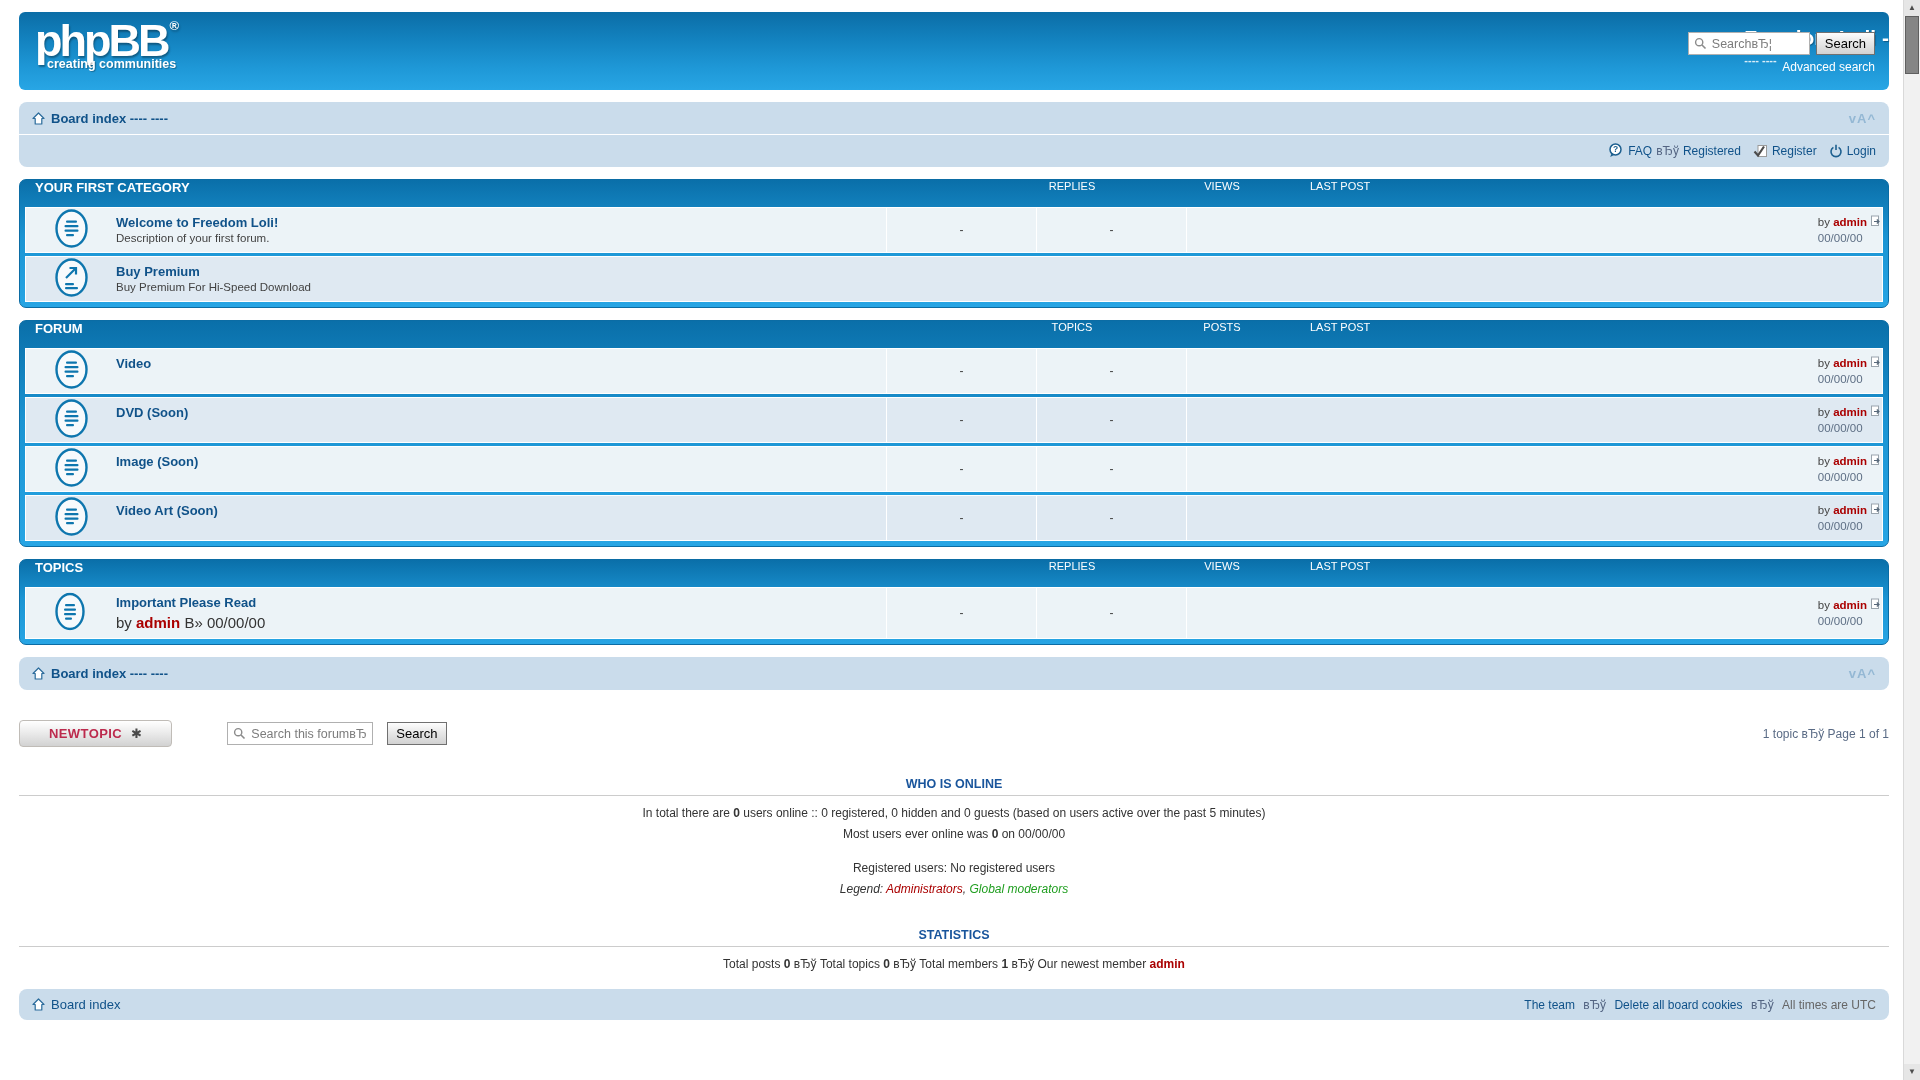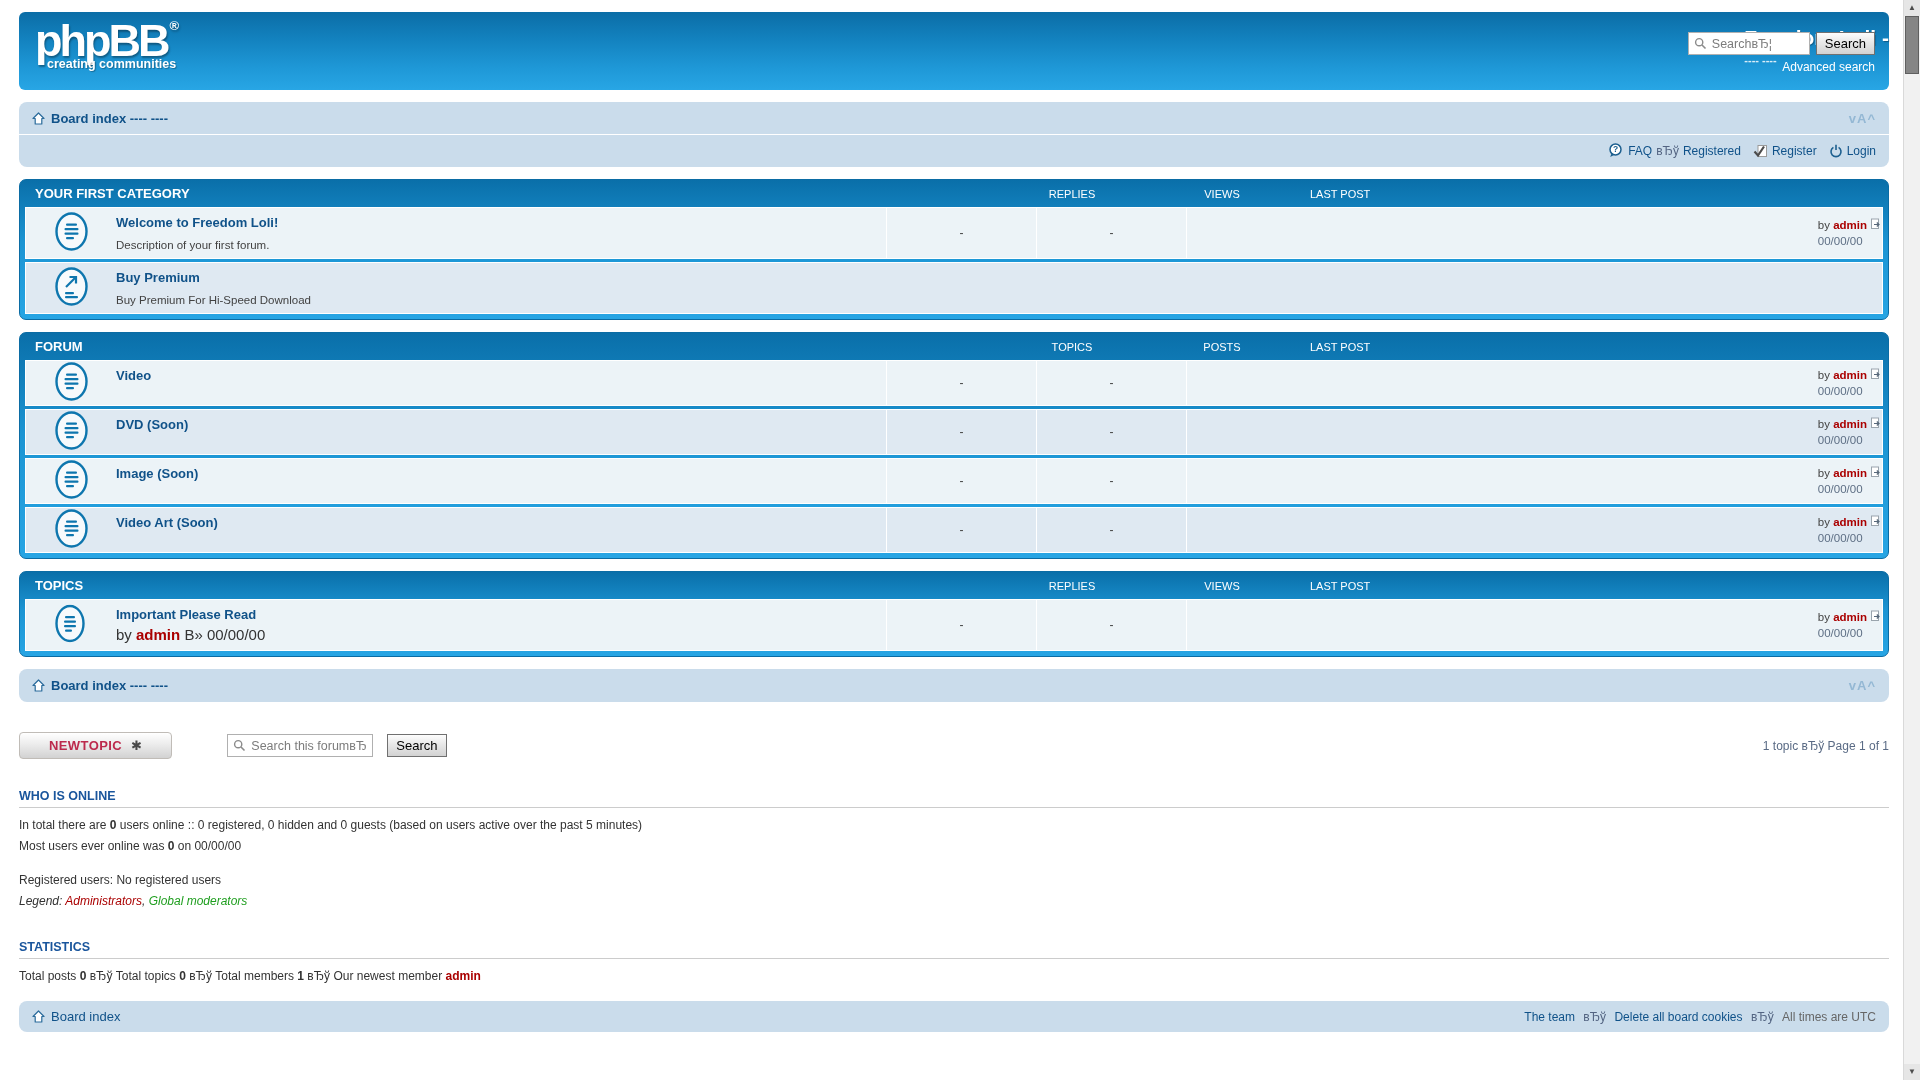--- a/index.html
+++ b/index.html
@@ -82,32 +82,32 @@
   .linklist .ico { display: inline-flex; margin: 0 4px 0 12px; }
   .linklist a { color: #105289; }
   .linklist .sep { color: #536482; margin: 0 4px; }
 
   
   .forabg {
     margin-top: 12px; border-radius: 7px; padding: 0 5px 5px;
     border: 1px solid #0b6ca4;
     background: linear-gradient(180deg, #0a6fa9 0%, #1b94d3 45%, #27a5e4 100%);
   }
-  .cat-head { display: flex; align-items: center; height: 27px; color: #fff; }
+  .cat-head { display: flex; height: 27px; color: #fff; }
   .cat-title { flex: 1; font-size: 13px; font-weight: bold; padding-left: 10px; }
   .cat-col { width: 150px; text-align: center; font-size: 11px; }
   .cat-col.last { width: 586px; text-align: left; padding-left: 13px; }
   .rowlist { list-style: none; margin: 0; padding: 0; }
   .rowlist li { display: flex; background: #ecf3f7; border: 1px solid #fff; margin-top: 3px; }
   .rowlist li:first-child { margin-top: 0; }
   .rowlist li.alt { background: #dfe9f2; }
   .dt { flex: 1; position: relative; padding: 7px 5px 7px 90px; min-height: 44px; }
   .dt .ficon { position: absolute; left: 29px; top: 50%; transform: translateY(-50%); }
   .forumtitle { font-size: 13px; font-weight: bold; color: #105289; }
-  .fdesc { font-size: 11.5px; color: #424242; margin-top: 9px; }
+  .fdesc { font-size: 11.5px; color: #424242; margin-top: 2px; }
   .byline { font-size: 15px; color: #333; margin-top: 4px; }
   .dd {
     width: 150px; border-left: 1px solid #fff; display: flex;
     align-items: center; justify-content: center; color: #444; font-size: 12px;
   }
   .dd.lastpost { width: 696px; justify-content: flex-end; }
   .lp { font-size: 11.5px; line-height: 1.4; }
   .lp-line { display: block; }
   .lp-date { display: block; color: #5d6e84; }
   .user { color: #AA0000; font-weight: bold; }
@@ -121,21 +121,21 @@
     border: 1px solid #c0bcb7; border-radius: 4px; padding: 5px 29px;
     font-size: 13px; font-weight: bold; color: #BC2A4D; letter-spacing: .4px; cursor: pointer;
   }
   .btn-star { color: #4a4a4a; font-size: 13px; font-weight: normal; }
   .search-mini { margin-left: 55px; display: flex; align-items: center; }
   .search-mini .input-wrap { width: 146px; }
   .search-mini .btn { margin-left: 14px; }
   .pagination { margin-left: auto; color: #57688150; font-size: 12px; color: #5a6b85; }
 
   
-  .block { margin-top: 30px; }
+  .block { margin-top: 30px; text-align: center; }
   .block h2 {
     margin: 0 0 8px; font-size: 12.5px; font-weight: bold; color: #19559c;
     border-bottom: 1px solid #cccccc; padding-bottom: 4px;
   }
   .block p { margin: 0 0 3px; font-size: 12px; color: #333; line-height: 1.5; }
   .spacer { height: 13px; }
   .legend, .legend * { font-style: italic; }
   .legend-admin { color: #AA0000; }
   .legend-mods { color: #1f9e1f; }
 

